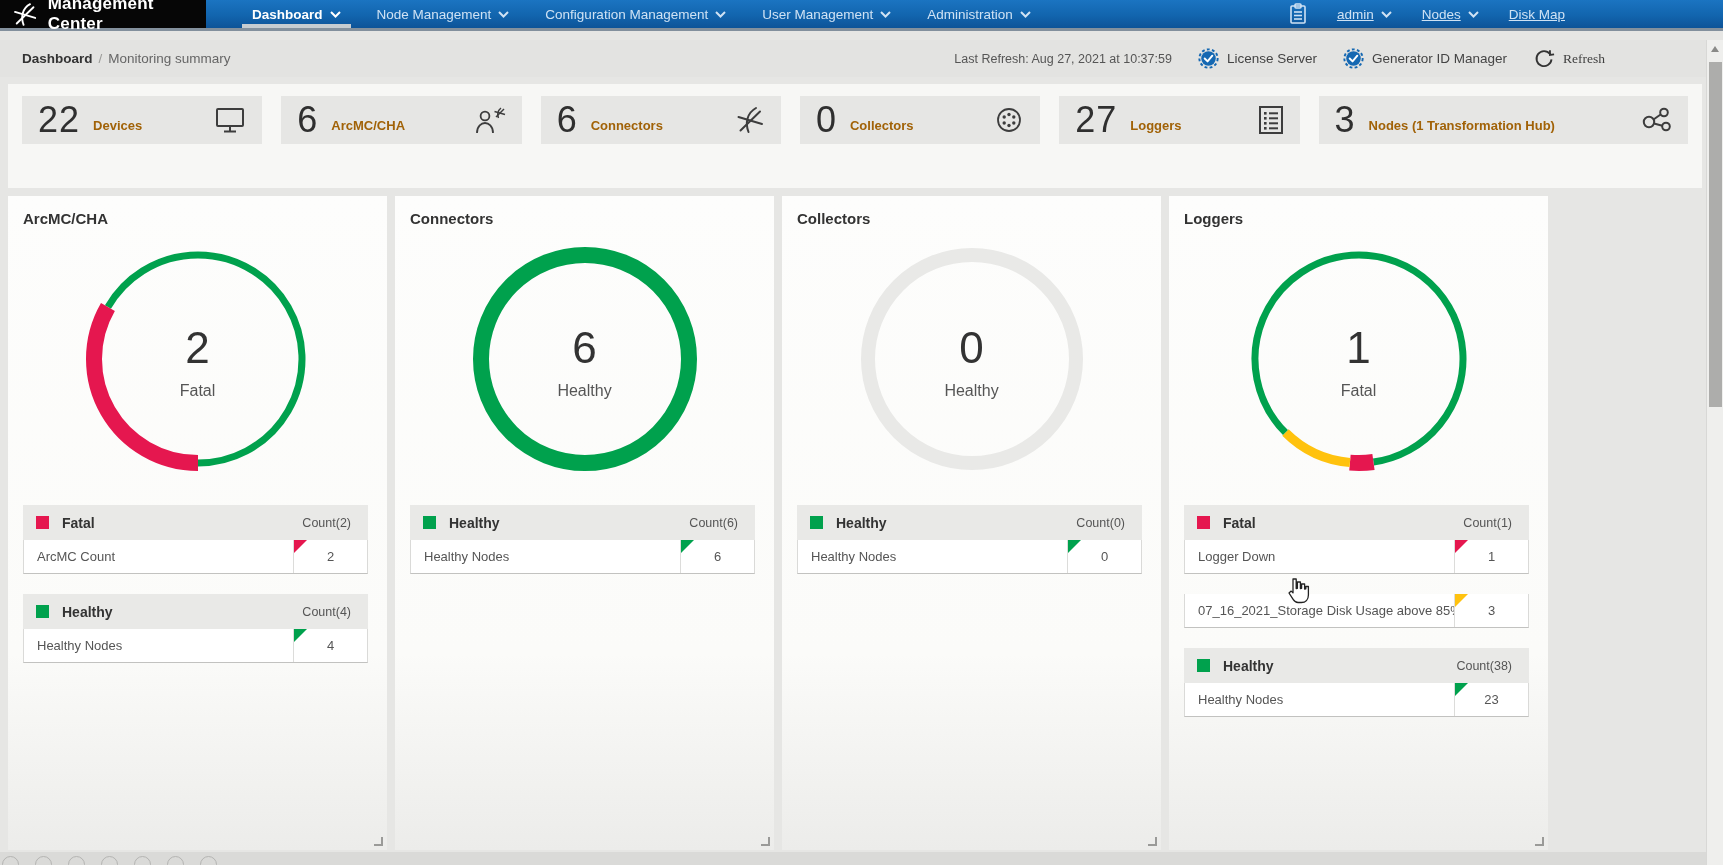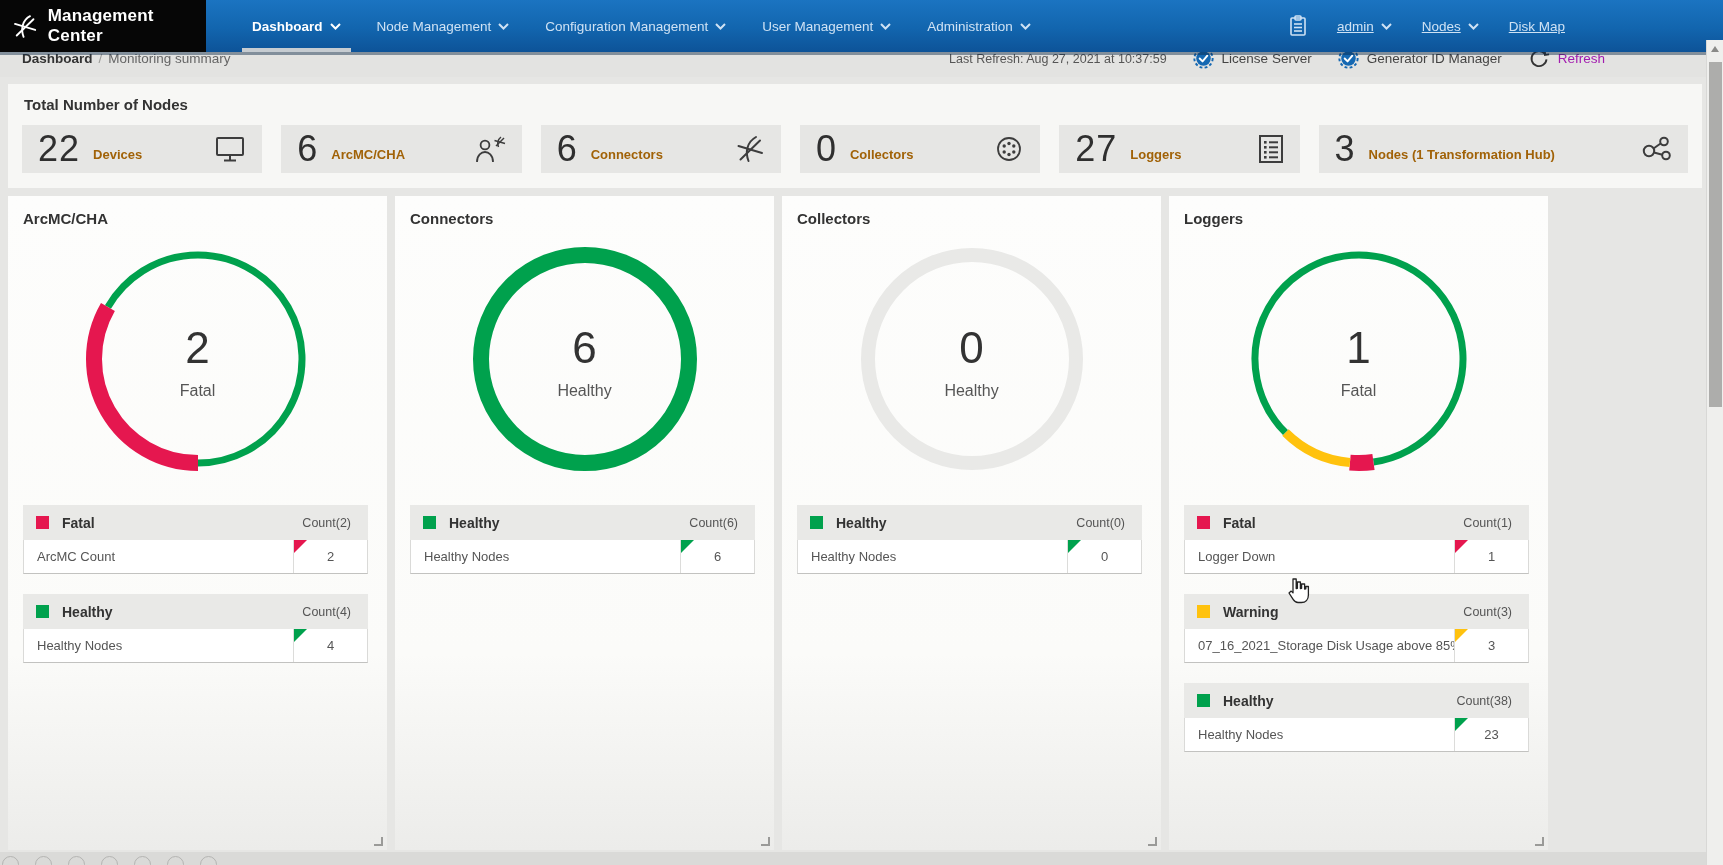--- a/index.html
+++ b/index.html
@@ -1,20 +1,20 @@
 <!DOCTYPE html>
 <html><head>
 <meta charset="utf-8">
 <style>
   * { margin:0; padding:0; box-sizing:border-box; }
   html,body { width:1723px; height:865px; overflow:hidden; }
   body { font-family:"Liberation Sans", sans-serif; background:#e6e6e4; position:relative; color:#333; }
 
   
-  .topnav { position:absolute; top:0; left:0; right:0; height:52px;
+  .topnav { position:absolute; top:0; left:0; right:0; height:28px;
             background:linear-gradient(180deg,#1b74c1 0%,#1265ae 55%,#0d5398 100%);
             display:flex; align-items:stretch; box-shadow:0 3px 0 rgba(10,40,70,.45); z-index:5; }
   .brand { width:206px; background:#060606; color:#fff; display:flex; align-items:center;
            gap:10px; padding-left:12px; font-size:17px; font-weight:bold; letter-spacing:.2px; }
   .navitems { display:flex; gap:36px; margin-left:46px; align-items:stretch; }
   .nav-item { position:relative; display:flex; align-items:center; gap:7px; color:#cfe2f4;
               font-size:13.5px; cursor:pointer; }
   .nav-item.active { color:#fff; font-weight:bold; }
   .nav-item.active .nav-underline { position:absolute; left:-10px; right:-10px; bottom:0; height:4px; background:#c6ccd1; }
   .nav-right { margin-left:auto; display:flex; align-items:center; gap:30px; padding-right:158px; color:#cfe2f4; font-size:13.5px;text-decoration:underline; }
@@ -23,21 +23,21 @@
 
   
   .crumbbar { position:absolute; top:40px; left:0; right:0; height:37px; background:#e3e3e1;
               display:flex; align-items:center; padding-left:22px; font-size:13.5px; }
   .crumb-section { font-weight:bold; color:#333; cursor:pointer; }
   .crumb-sep { color:#9a9a98; margin:0 6px; }
   .crumb-page { color:#666; }
   .statusgroup { margin-left:auto; display:flex; align-items:center; gap:26px; padding-right:118px; }
   .lastrefresh { font-size:12.5px; color:#555; }
   .badge-item { display:flex; align-items:center; gap:8px; font-size:13.5px; color:#444; cursor:pointer; }
-  .refresh-item { display:flex; align-items:center; gap:8px; font-size:13.5px; color:#a21caf; cursor:pointer; }
+  .refresh-item { display:flex; align-items:center; gap:8px; font-size:13.5px; color:#404040; cursor:pointer;font-family:Liberation Serif, serif; }
 
   
   .nodes-section { position:absolute; top:84px; left:8px; width:1694px; height:104px;
                    background:#f7f7f5; }
   .nodes-title { padding:12px 0 0 16px; font-size:15px; font-weight:bold; color:#333; }
   .cards { display:flex; gap:19px; padding:0 14px; margin-top:12px; }
   .card { background:#e6e6e4; height:48px; flex:1; display:flex; align-items:center; padding:0 16px; }
   .card.wide { flex:1.62; }
   .card-num { font-size:36px; font-weight:300; color:#2f2f2f; letter-spacing:1px; }
   .card-label { margin-left:13px; font-size:13px; font-weight:bold; color:#a16207; margin-top:10px; }
@@ -185,21 +185,20 @@
       <svg class="icon" width="22" height="22" viewBox="0 0 24 24" fill="none" stroke="#333" stroke-width="2">
         <path d="M18.5 6.5 A8.2 8.2 0 1 0 20.2 12.5"></path>
         <polyline points="18.5,2.5 18.5,7.5 23,7" stroke-width="2" fill="none"></polyline>
       </svg>
       <span>Refresh</span>
     </div>
   </div>
 </div>
 
 <div class="nodes-section">
-  <div class="nodes-title">Total Number of Nodes</div>
   <div class="cards">
 
     <div class="card">
       <span class="card-num">22</span>
       <span class="card-label">Devices</span>
       <span class="card-icon">
           <svg class="icon" width="32" height="28" viewBox="0 0 32 28" fill="none" stroke-width="2">
         <rect x="3" y="3" width="26" height="17" rx="1"></rect>
             <line x1="16" y1="20" x2="16" y2="25"></line>
             <line x1="10" y1="25.5" x2="22" y2="25.5"></line>
@@ -414,25 +413,20 @@
         </div>
         <div class="trow">
           <span class="rname">Logger Down</span>
           <span class="rval">
             <span class="flag" style="background-color: rgb(229, 23, 79);"></span>
             <span class="rnum">1</span>
           </span>
         </div>
       </div>
       <div class="ltable">
-        <div class="lthead">
-          <span class="sq" style="background-color: rgb(255, 194, 14);"></span>
-          <span class="hlabel">Warning</span>
-          <span class="hcount">Count(3)</span>
-        </div>
         <div class="trow">
           <span class="rname">07_16_2021_Storage Disk Usage above 85%</span>
           <span class="rval">
             <span class="flag" style="background-color: rgb(255, 194, 14);"></span>
             <span class="rnum">3</span>
           </span>
         </div>
       </div>
       <div class="ltable">
         <div class="lthead">

